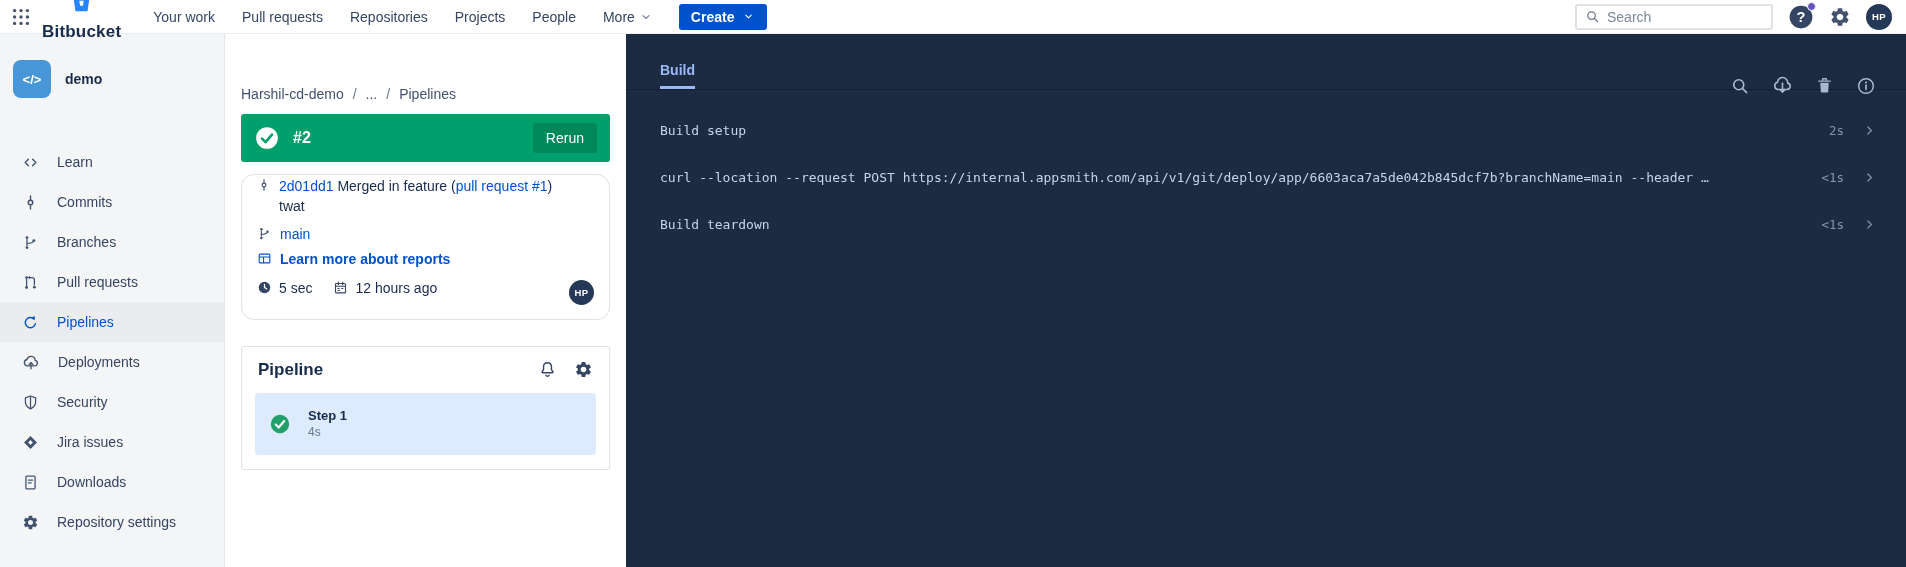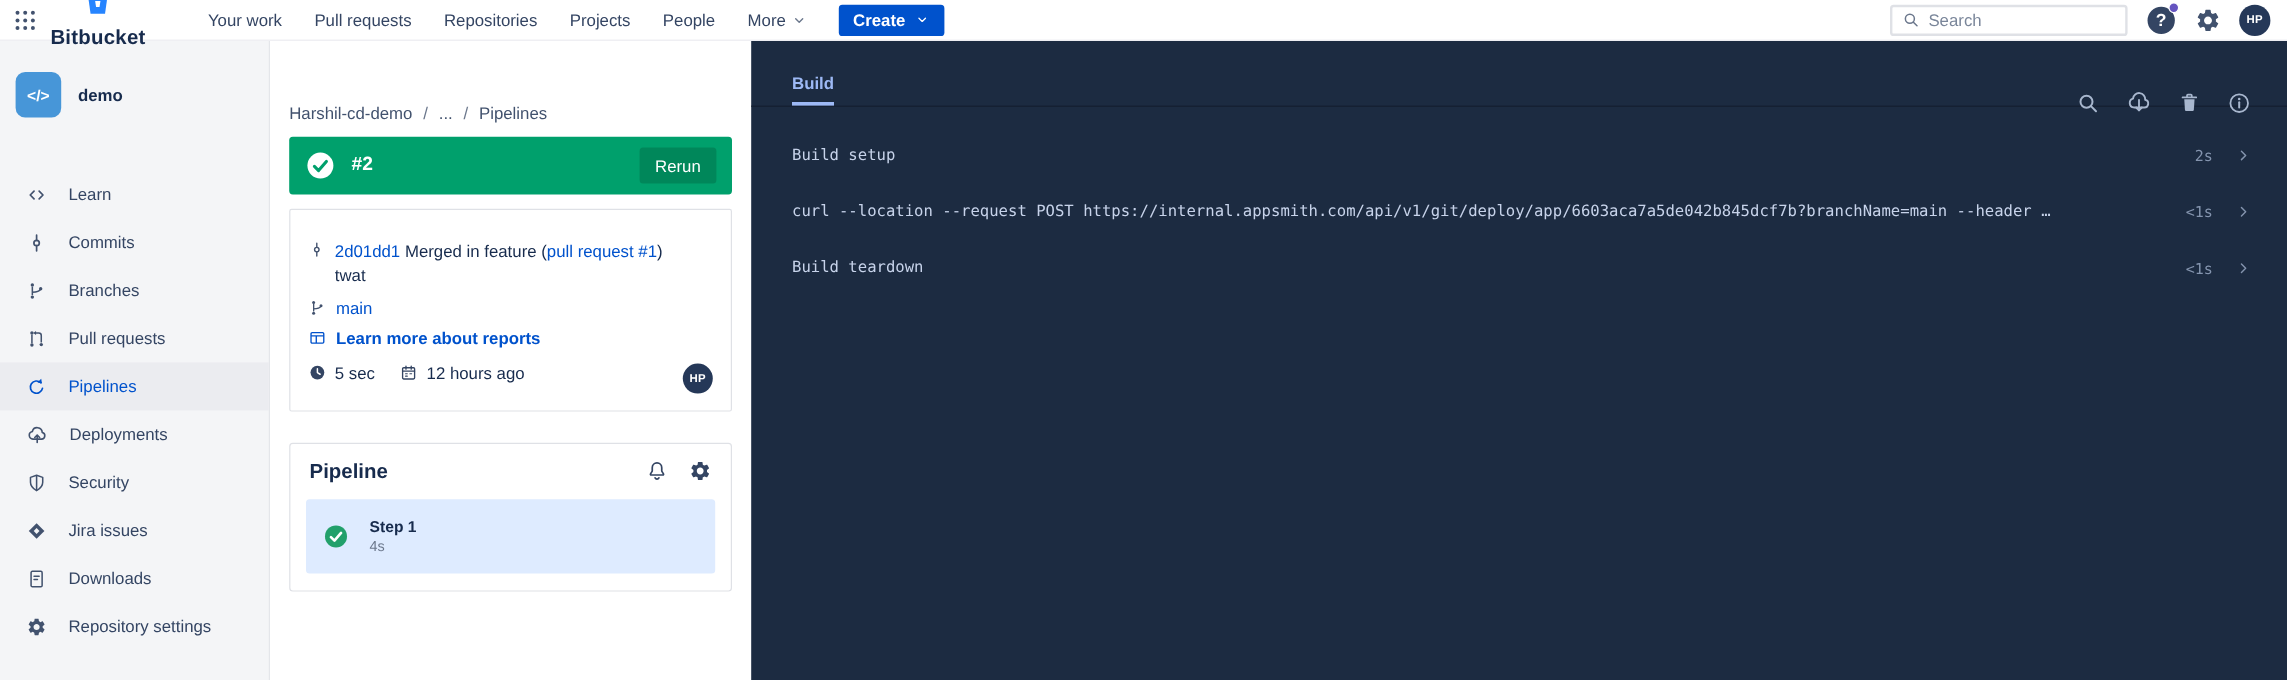--- a/index.html
+++ b/index.html
@@ -6,21 +6,21 @@
   html,body { width:1906px; height:567px; overflow:hidden;
     font-family:"Liberation Sans", sans-serif; background:#fff; }
 
   
   .topnav { position:absolute; top:0; left:0; right:0; height:34px;
     background:#fff; display:flex; align-items:center; padding:0 14px 0 10px;
     border-bottom:1px solid #EBECF0; z-index:5; }
   .nav-left { display:flex; align-items:center; gap:10px; }
   .brand { display:flex; align-items:center; gap:7px; margin-right:32px;flex-direction:column; }
   .brand-name { font-size:17px; font-weight:700; color:var(--text,#172B4D); letter-spacing:.2px; }
-  .nav-items { display:flex; align-items:center; gap:27px;margin-left:20px; }
+  .nav-items { display:flex; align-items:center; gap:27px; }
   .nav-item { font-size:14px; color:var(--nav-text,#344563); font-weight:500; cursor:pointer; display:flex; align-items:center; gap:4px; }
   .create-btn { margin-left:26px; background:var(--accent,#0052CC); color:#fff; border:none;
     border-radius:3px; height:26px; padding:0 12px; font-size:14px; font-weight:700;
     display:flex; align-items:center; gap:8px; cursor:pointer; font-family:inherit; }
   .nav-right { margin-left:auto; display:flex; align-items:center; gap:15px; }
   .searchbox { width:198px; height:26px; border:2px solid var(--border,#DFE1E6); border-radius:3px;
     display:flex; align-items:center; padding:0 8px; gap:7px; background:#fff; }
   .searchbox input { border:none; outline:none; flex:1; font-size:14px; color:var(--text,#172B4D);
     font-family:inherit; background:transparent; min-width:0; }
   .searchbox input::placeholder { color:#7A869A; }
@@ -52,22 +52,22 @@
   .crumbs a { color:#42526E; text-decoration:none; cursor:pointer; }
 
   .run-banner { margin-top:12px; height:48px; border-radius:3px; background:var(--success,#00A06C);
     display:flex; align-items:center; padding:0 13px; }
   .run-banner .ic-check { color:#fff; --check:var(--success,#00A06C); }
   .run-number { color:#fff; font-size:16px; font-weight:700; margin-left:13px; }
   .rerun-btn { margin-left:auto; background:var(--success-dark,#00875A); color:#fff; border:none;
     border-radius:3px; height:30px; padding:0 13px; font-size:14px; font-weight:500;
     cursor:pointer; font-family:inherit; }
 
-  .commit-card { margin-top:12px; border:1px solid var(--border,#DFE1E6); border-radius:2px;
-    padding:24px 15px 14px; font-size:14px; color:var(--text,#172B4D); }
+  .commit-card { margin-top:12px; border:1px solid var(--border,#DFE1E6); border-radius:13px;
+    padding:1px 15px 14px; font-size:14px; color:var(--text,#172B4D); }
   .commit-line { display:flex; gap:8px; line-height:1.45; }
   .commit-line .ic { flex:0 0 auto; margin-top:2px; color:#42526E; }
   .commit-card a { color:var(--accent,#0052CC); text-decoration:none; cursor:pointer; }
   .commit-desc { padding-left:22px; line-height:1.45; }
   .branch-line, .reports-line { display:flex; align-items:center; gap:8px; margin-top:9px; }
   .branch-line .ic { color:#42526E; }
   .reports-line .ic { color:var(--accent,#0052CC); }
   .reports-line a { font-weight:600; }
   .meta-line { display:flex; align-items:flex-start; gap:7px; margin-top:13px; font-size:14px; }
   .meta-line .ic { color:#344563; }

